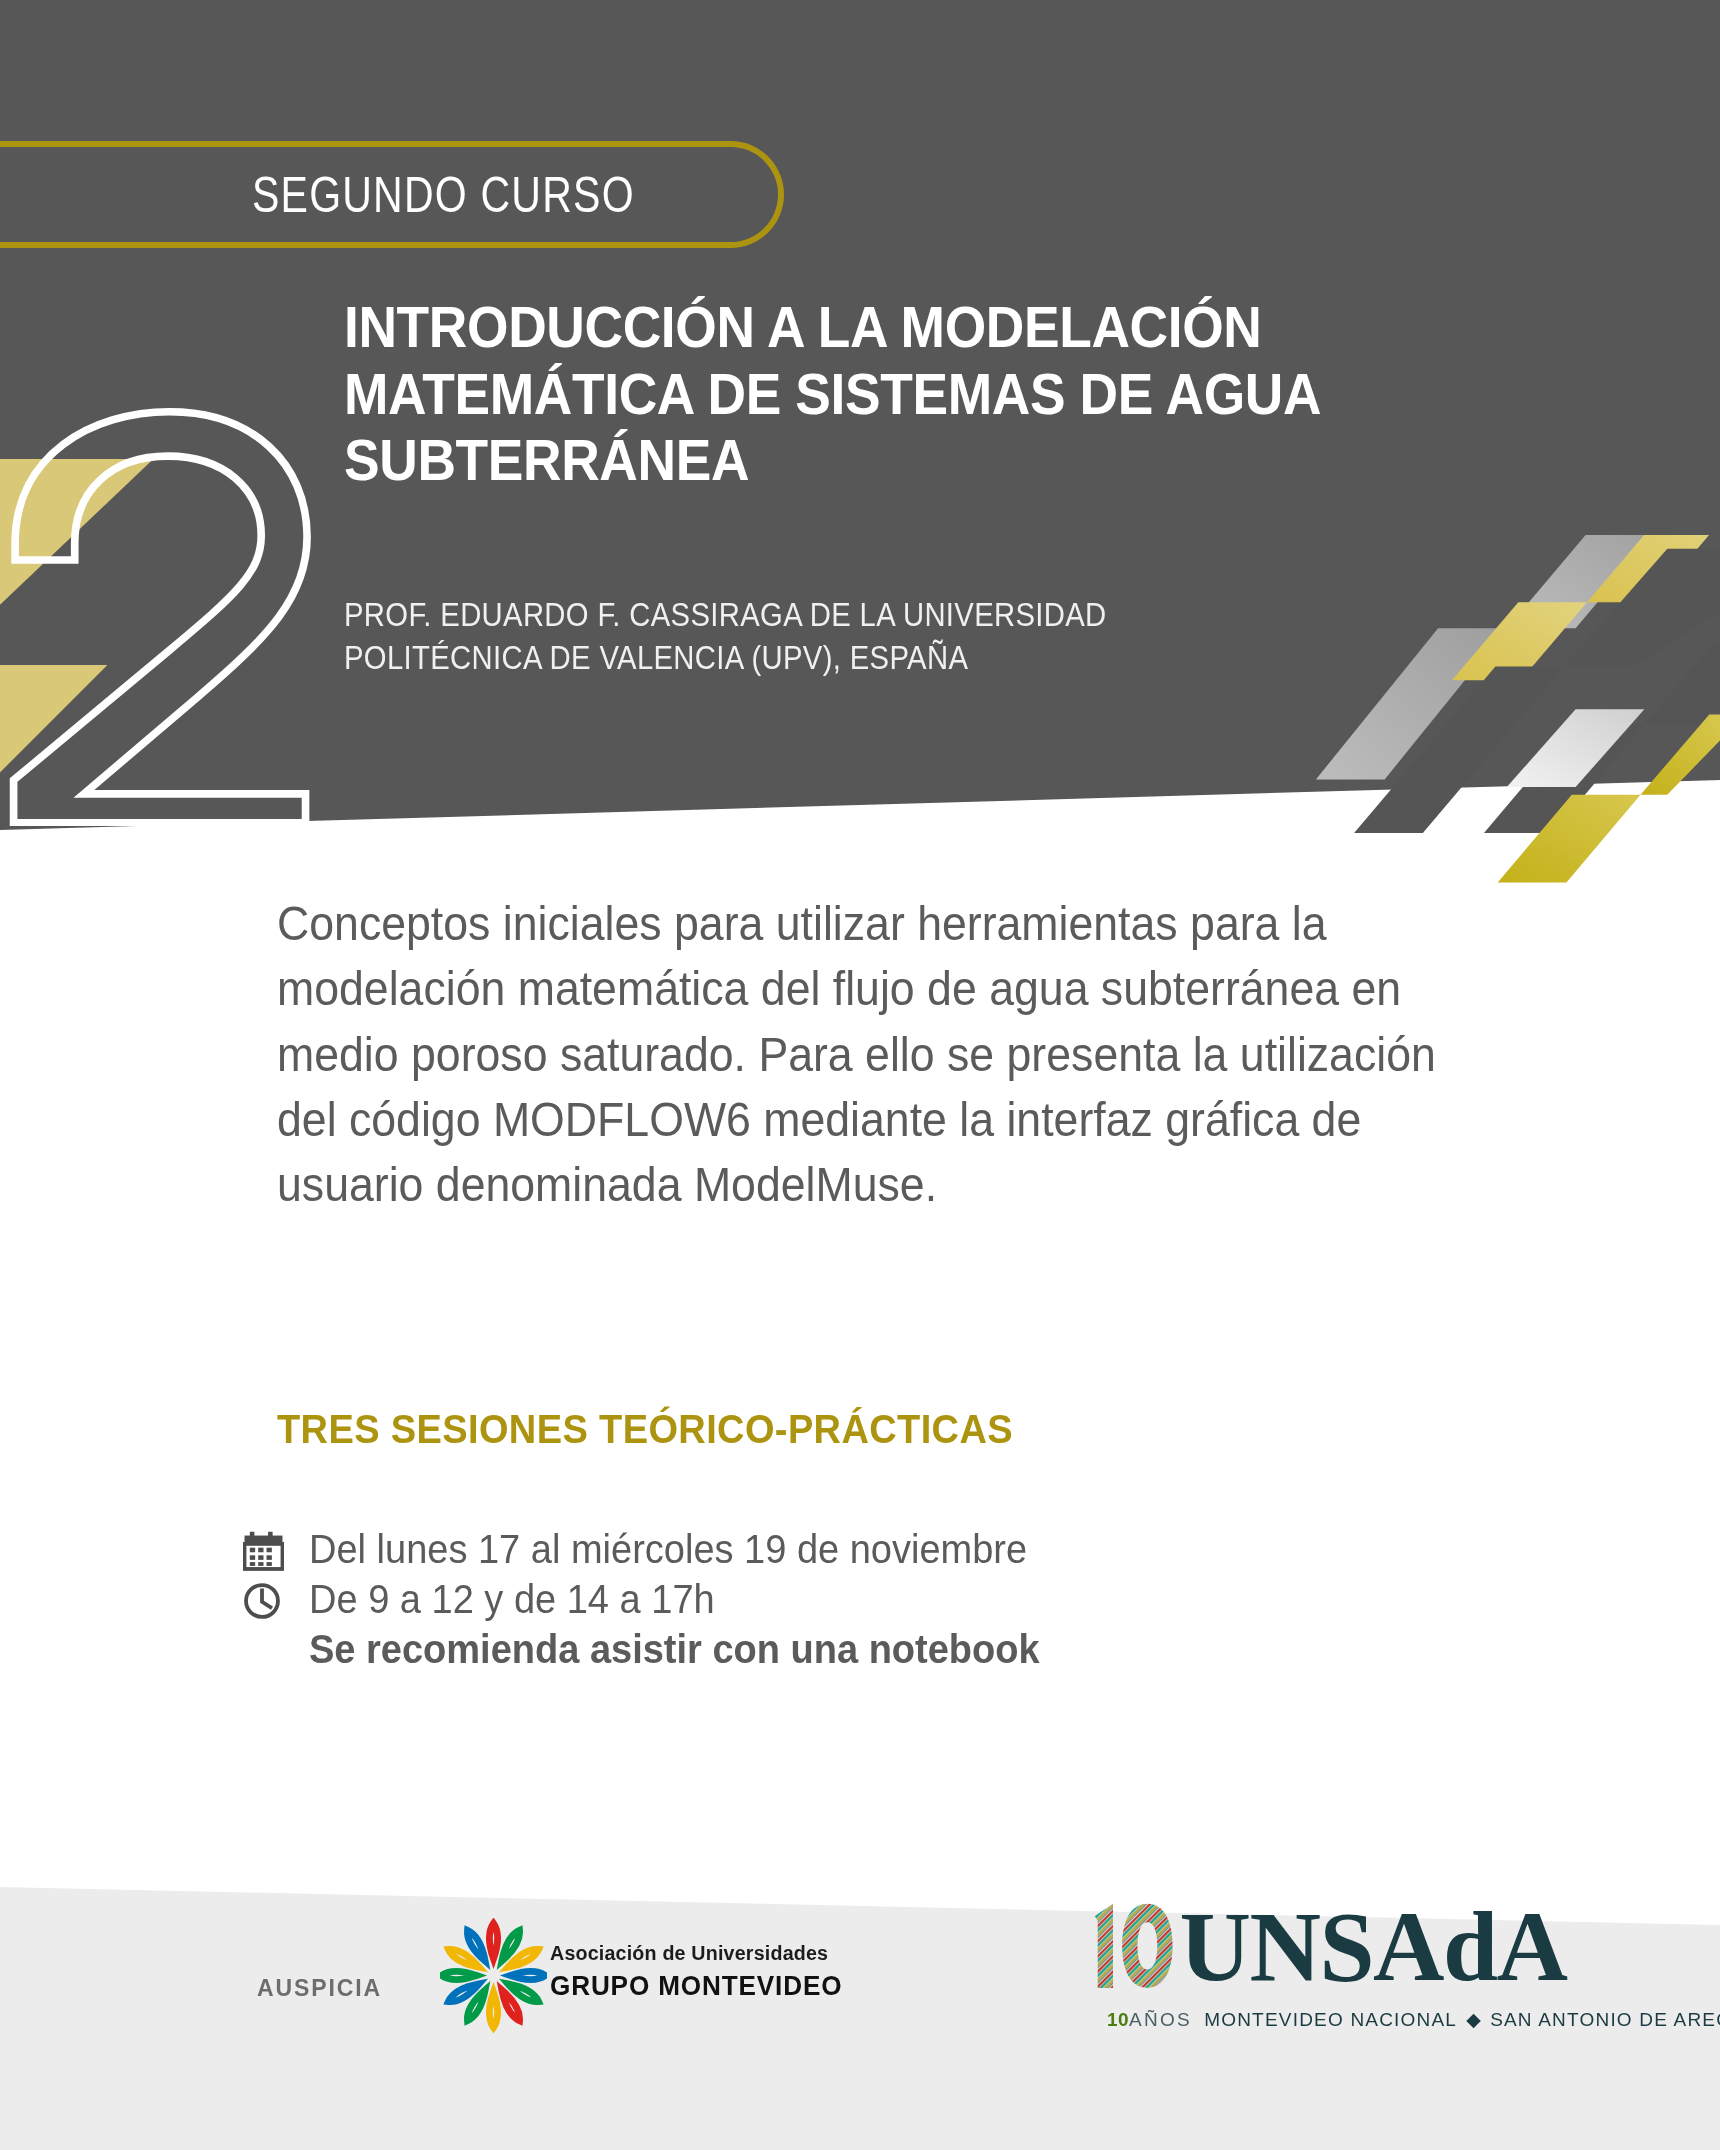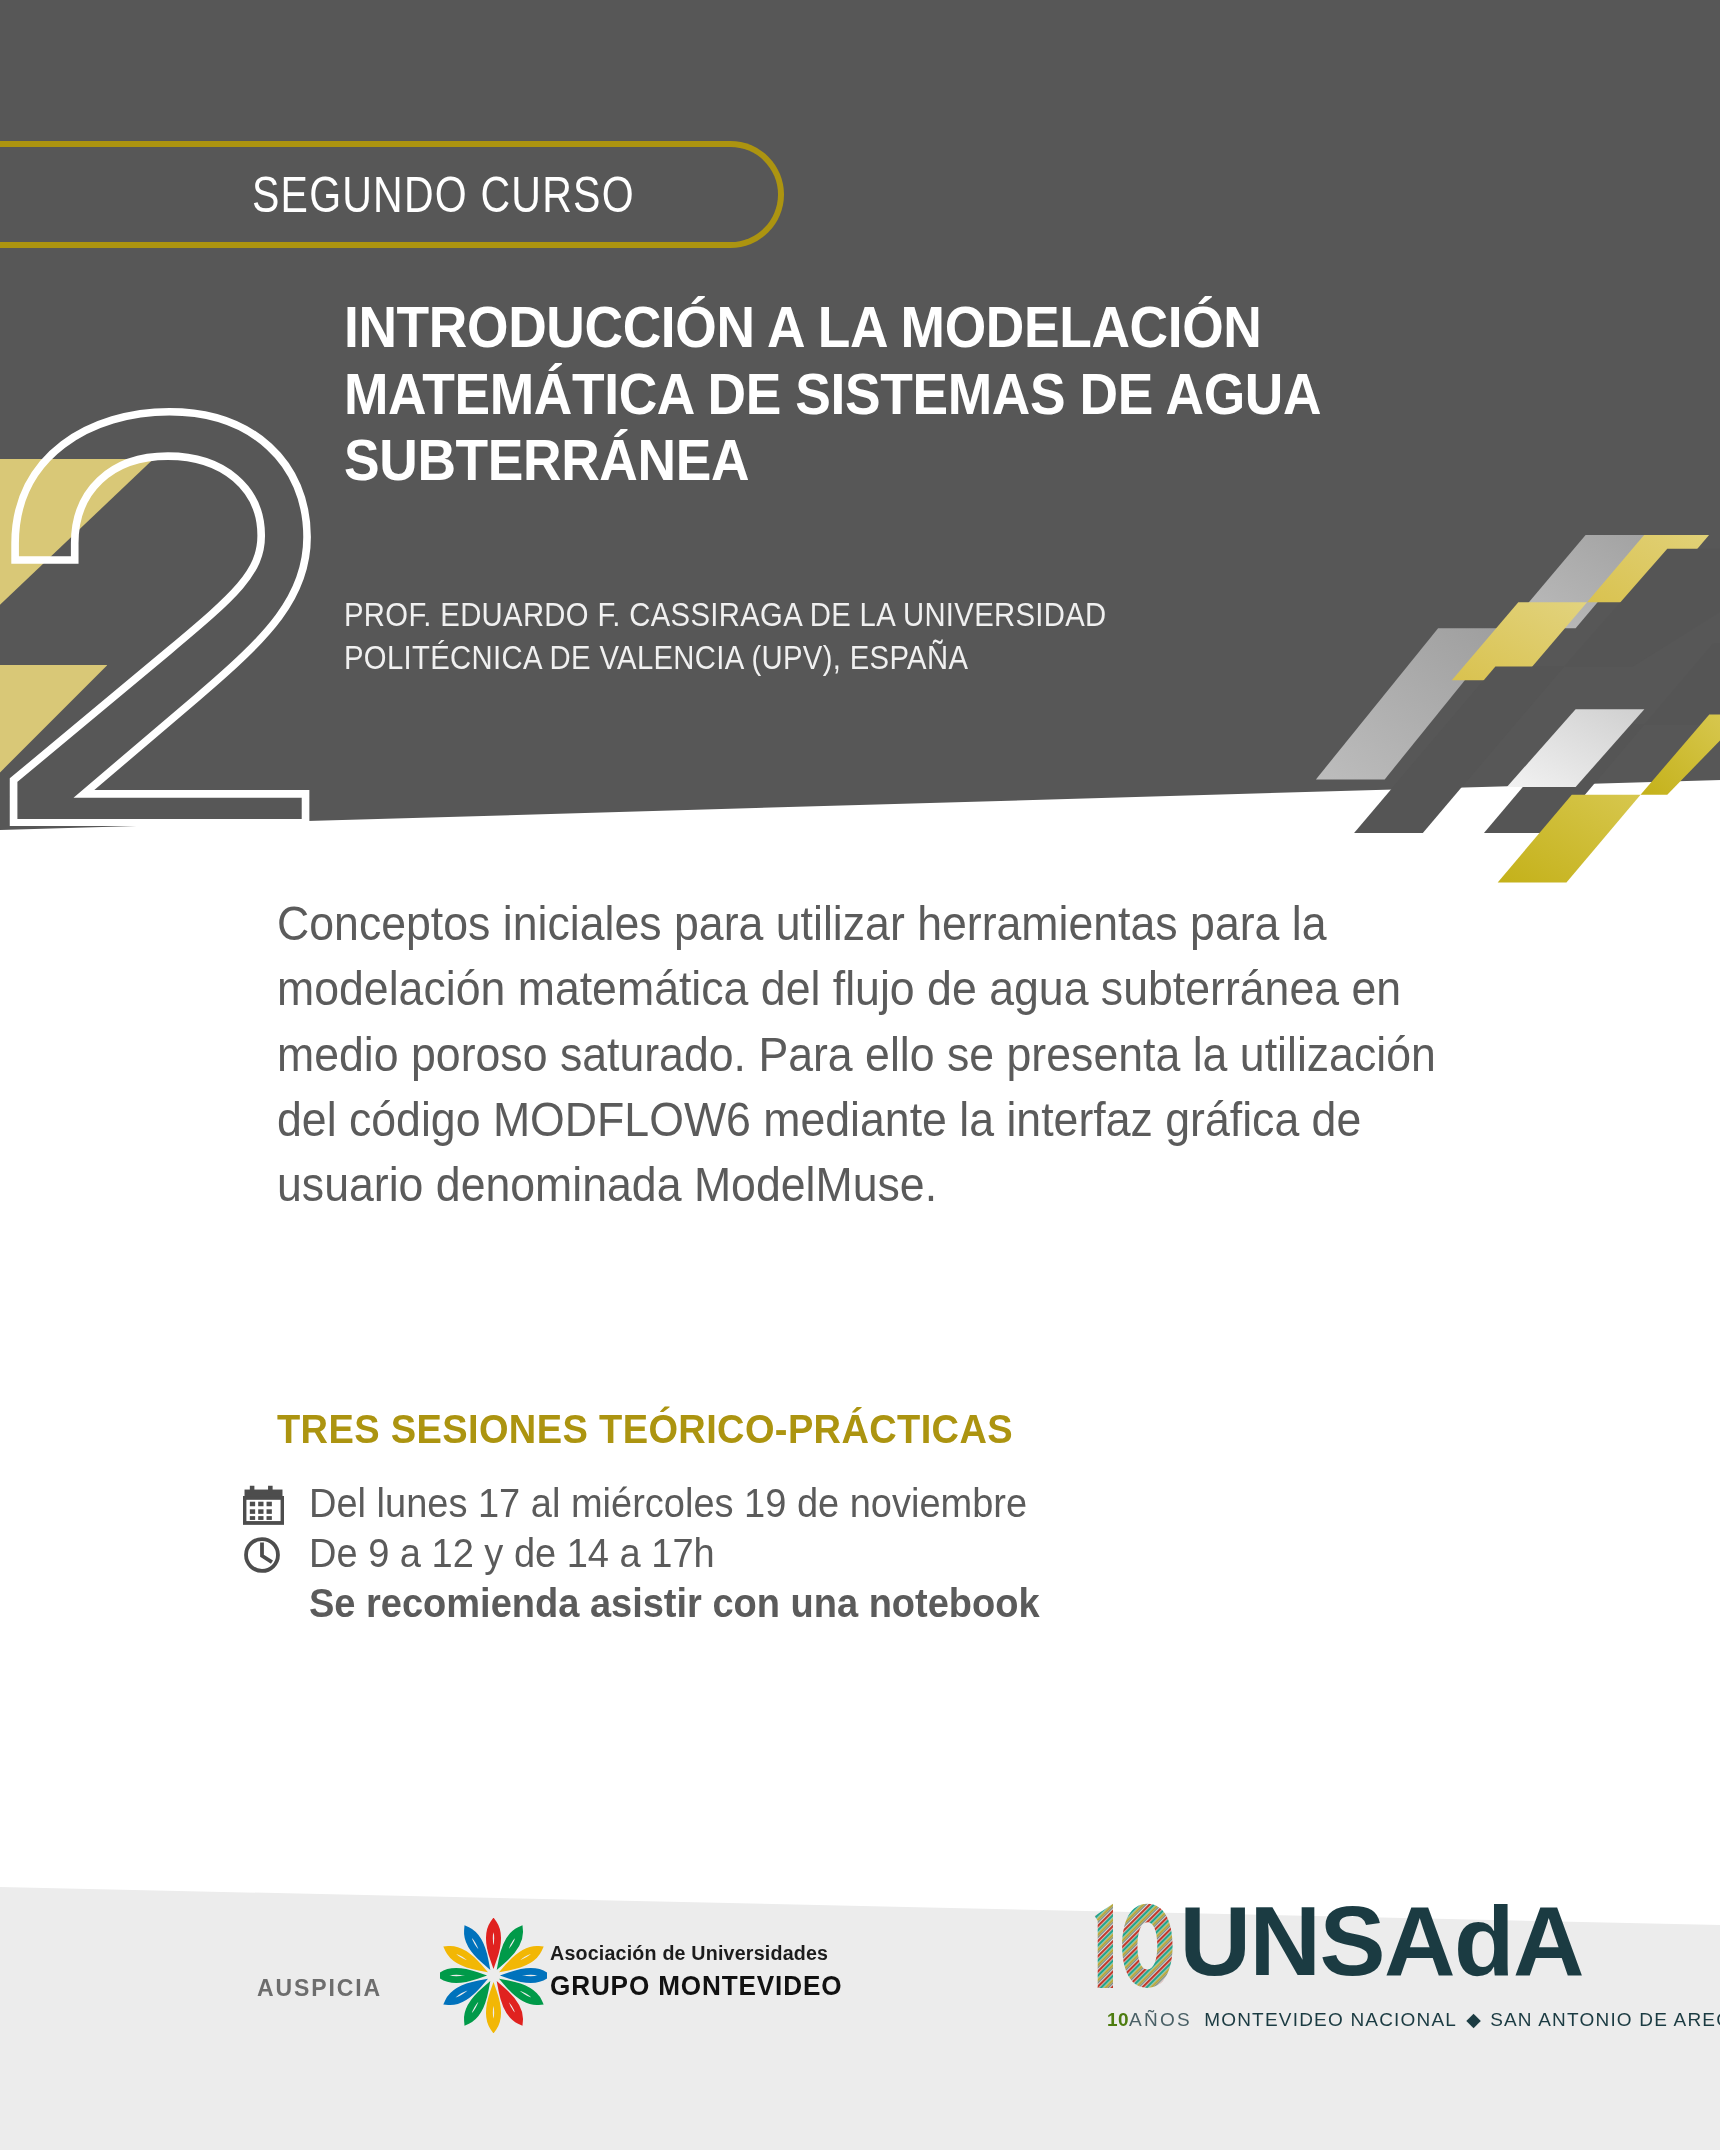--- a/index.html
+++ b/index.html
@@ -108,21 +108,21 @@
     color:#AC9410;
     font-weight:bold;
     font-size:40px;
     letter-spacing:0.4px;
     transform:scaleX(0.95);
     transform-origin:left top;
     white-space:nowrap;
   }
 
   #schedule{
-    position:absolute; left:243px; top:1480px;
+    position:absolute; left:243px; top:1526px;
     z-index:10; width:1147px;
   }
   .sched-row{
     display:flex; align-items:flex-start;
     margin-bottom:3.1px;
   }
   .sched-icon{
     width:66px; min-width:66px; height:47px;
     display:flex; align-items:center; justify-content:flex-start;
     padding-top:3.1px;
@@ -171,21 +171,21 @@
     letter-spacing:0.9px; margin-top:4.6px;
     transform:scaleX(0.95); transform-origin:left top;
   }
 
   #unsada-logo{
     position:absolute; left:1090px; top:42px;
     width:505px; height:176px;
   }
   #unsada-wordmark{
     position:absolute; left:0; top:0;
-    display:flex; align-items:center;
+    display:flex; align-items:flex-end;font-family:Liberation Serif, serif;
   }
   #unsada-ten{
     width:88px; height:107px;
     position:relative; overflow:hidden;
   }
   #unsada-ten svg{ width:100%; height:100%; display:block; }
   #unsada-name{
     color:#1b3b42; font-weight:bold;
     font-size:99px; line-height:0.96;
     letter-spacing:-1.5px;

